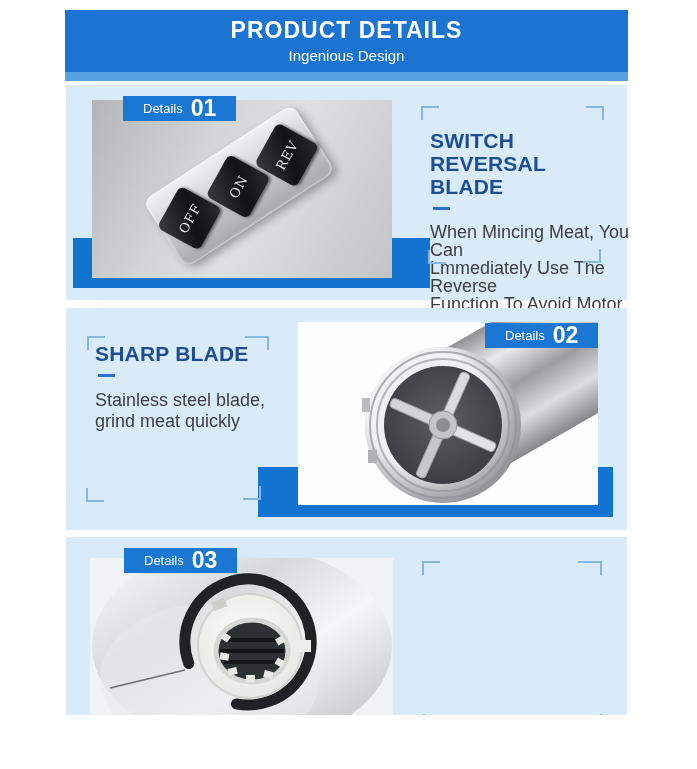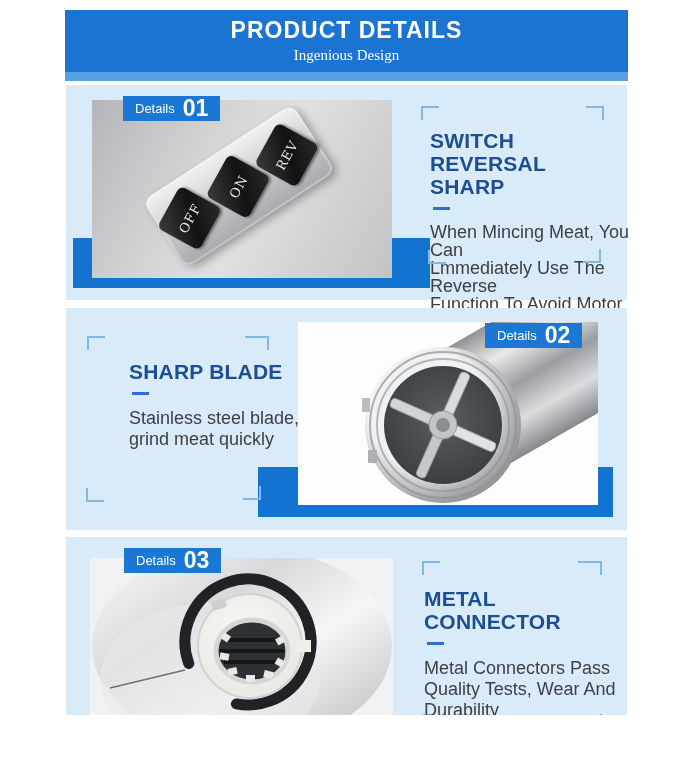--- a/index.html
+++ b/index.html
@@ -4,41 +4,41 @@
 <style>
   html,body { margin:0; padding:0; background:#fff; }
   .page {
     position:relative; width:697px; height:715px; overflow:hidden;
     background:#ffffff; font-family:"Liberation Sans", sans-serif;
   }
   
   .banner { position:absolute; left:65px; top:10px; width:563px; height:62px;
             background:#1b74d1; color:#fff; text-align:center; }
   .banner-title { font-size:23px; font-weight:bold; letter-spacing:1px; padding-top:7px; }
-  .banner-subtitle { font-size:15px; margin-top:3px;font-family:Liberation Serif, serif; }
+  .banner-subtitle { font-size:15px; margin-top:3px; }
   .banner-strip { position:absolute; left:65px; top:72px; width:563px; height:9px; background:#57a1e3; }
 
   
   .panel { position:absolute; left:66px; width:561px; background:#d9eaf8; }
   .s1 { top:85px;  height:215px; }
   .s2 { top:308px; height:222px; }
   .s3 { top:537px; height:218px; }
 
   .accent { position:absolute; background:#1373d0; }
   .a1 { left:7px;   top:153px; width:357px; height:50px; }
   .a2 { left:192px; top:159px; width:355px; height:50px; }
 
   .photo { position:absolute; overflow:hidden; }
   .p1 { left:26px;  top:15px; width:300px; height:178px;
         background:linear-gradient(118deg,#b4b5b8 0%,#d3d4d6 35%,#dfe0e2 55%,#c2c3c5 100%); }
   .p2 { left:232px; top:14px; width:300px; height:183px; background:#fdfdfd; }
   .p3 { left:24px;  top:21px; width:303px; height:178px; background:#f2f3f4; }
 
   .badge { position:absolute; height:25px; background:#1a78d4; color:#fff;
-           display:flex; align-items:center; gap:8px; padding:0 12px; font-size:13px; z-index:5; }
+           display:flex; align-items:center; gap:8px; padding:0 20px; font-size:13px; z-index:5; }
   .badge b { font-size:23px; font-weight:bold; }
   .b1 { left:57px;  top:11px; }
   .b2 { left:419px; top:15px; }
   .b3 { left:58px;  top:11px; }
 
   
   .bk { position:absolute; width:16px; height:12px; border:0 solid #85b7e4; z-index:4; }
   .bk-tl { border-top-width:2px; border-left-width:2px; }
   .bk-tr { border-top-width:2px; border-right-width:2px; }
   .bk-bl { border-bottom-width:2px; border-left-width:2px; }
@@ -52,21 +52,21 @@
   .s2 .bk-bl { left:20px;  top:180px; }
   .s2 .bk-br { left:177px; top:178px; }
   .s3 .bk-tl { left:356px; top:24px; }
   .s3 .bk-tr { left:512px; top:24px; width:22px; }
   .s3 .bk-bl { left:357px; top:177px; width:19px; height:14px; }
   .s3 .bk-br { left:512px; top:177px; width:22px; height:14px; }
 
   
   .textcol { position:absolute; width:200px; }
   .t1 { left:364px; top:44px; }
-  .t2 { left:29px;  top:52px;margin-left:34px; }
+  .t2 { left:29px;  top:34px; }
   .t3 { left:358px; top:50px; }
   .textcol h2 { margin:0; font-size:21px; line-height:23px; font-weight:bold;
                 color:#1d4d92; letter-spacing:0.2px; }
   .dash { width:17px; height:3px; background:#2f6fd1; margin:9px 0 13px 3px; }
   .textcol p { margin:0; font-size:18px; color:#3d3f42; }
   .t1 p { line-height:18px; }
   .t2 p, .t3 p { line-height:21px; }
 
   
   .plate { position:absolute; left:50%; top:50%; width:178px; height:80px;
@@ -117,21 +117,21 @@
     </div>
 
     <span class="bk bk-tl"></span>
     <span class="bk bk-tr"></span>
     <span class="bk bk-bl"></span>
     <span class="bk bk-br"></span>
 
     <div class="textcol t1">
       <h2>
         <span>SWITCH REVERSAL</span><br>
-        <span>SHARP</span>
+        <span>BLADE</span>
       </h2>
       <div class="dash"></div>
       <p>When Mincing Meat, You Can</p>
       <p>Lmmediately Use The Reverse</p>
       <p>Function To Avoid Motor</p>
       <p>Damage</p>
     </div>
   </section>
 
   <section class="panel s2">
@@ -243,25 +243,15 @@
     <div class="badge b3">
       <span>Details</span>
       <b>03</b>
     </div>
 
     <span class="bk bk-tl"></span>
     <span class="bk bk-tr"></span>
     <span class="bk bk-bl"></span>
     <span class="bk bk-br"></span>
 
-    <div class="textcol t3">
-      <h2>
-        <span>METAL</span><br>
-        <span>CONNECTOR</span>
-      </h2>
-      <div class="dash"></div>
-      <p>Metal Connectors Pass</p>
-      <p>Quality Tests, Wear And</p>
-      <p>Durability</p>
-    </div>
   </section>
 
 </div>
 
 </body></html>

